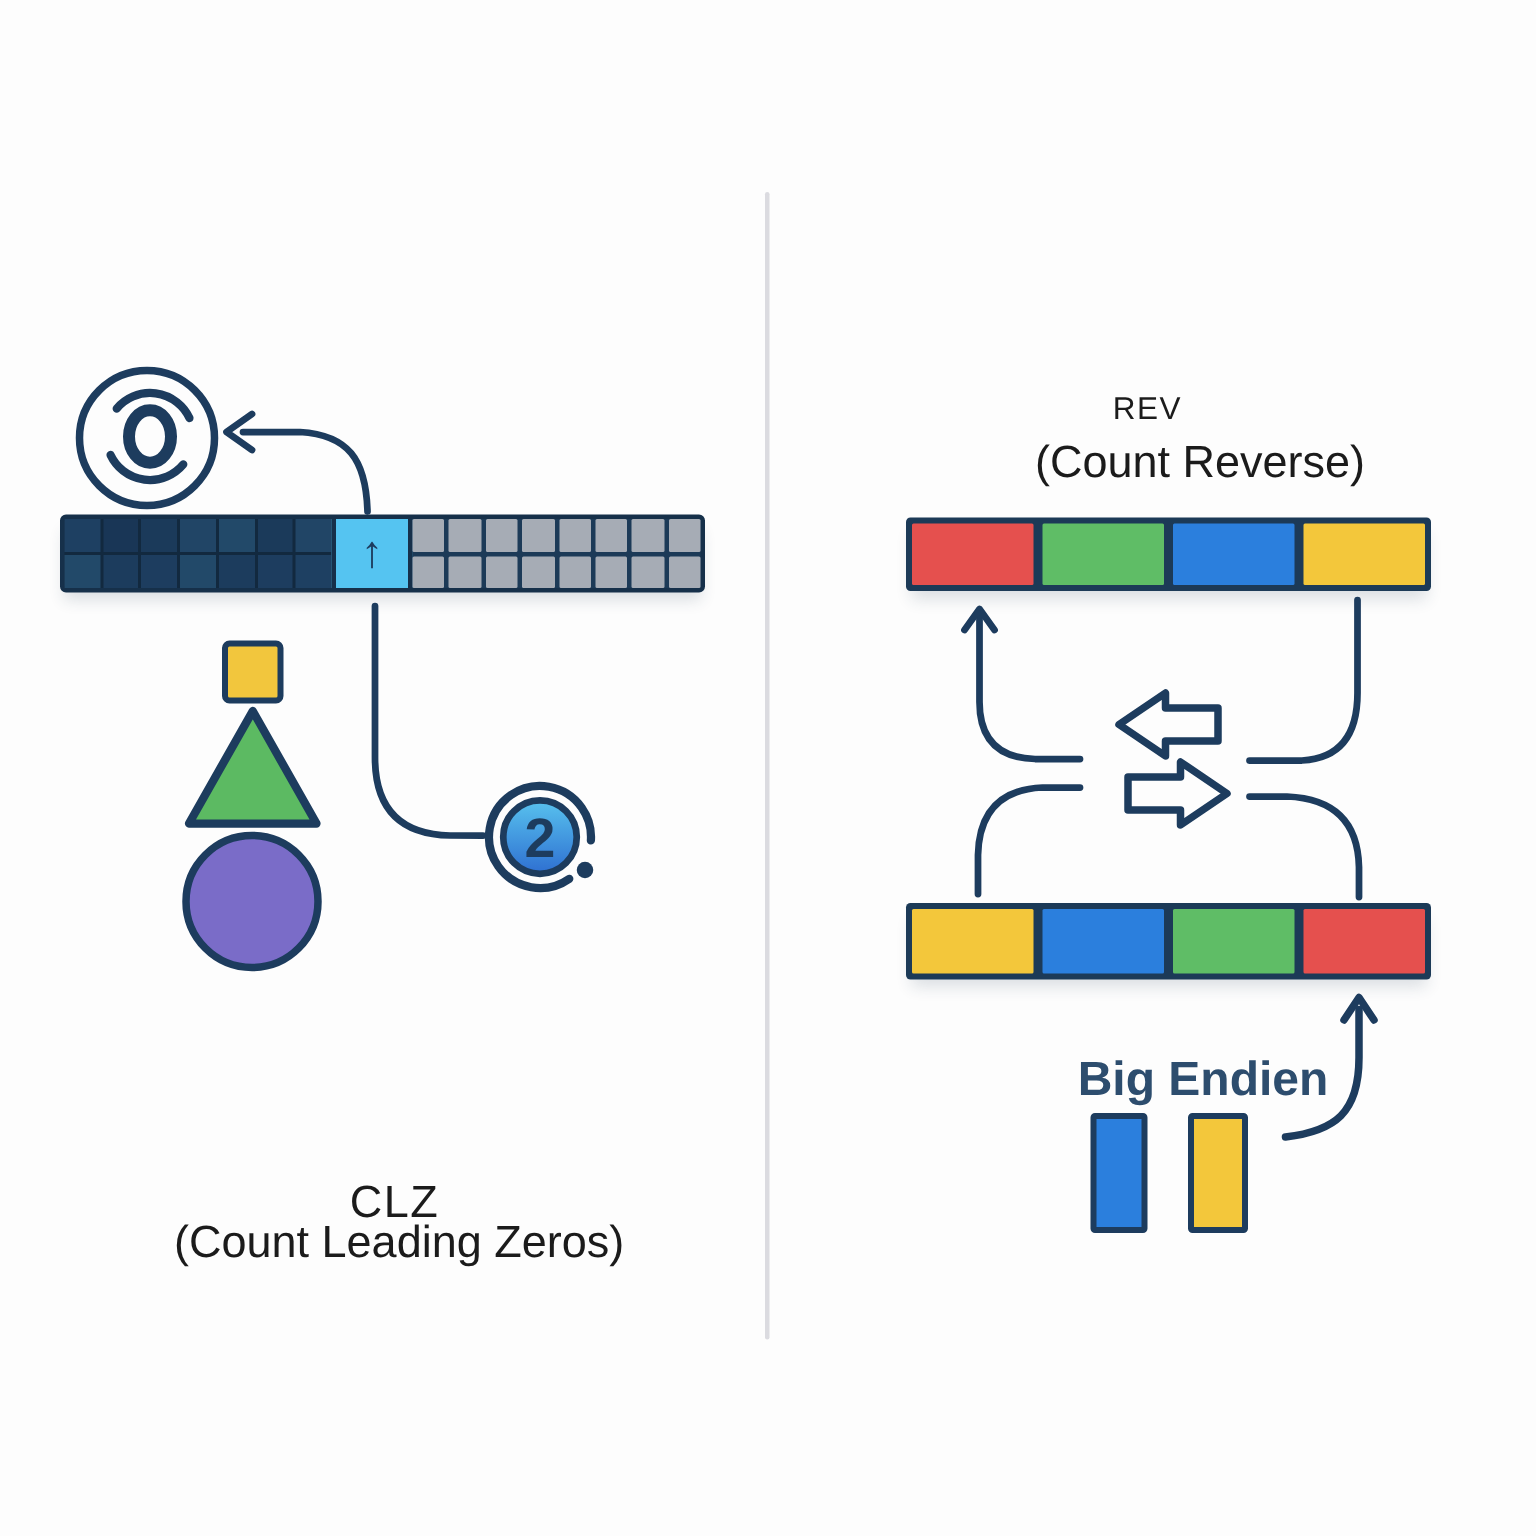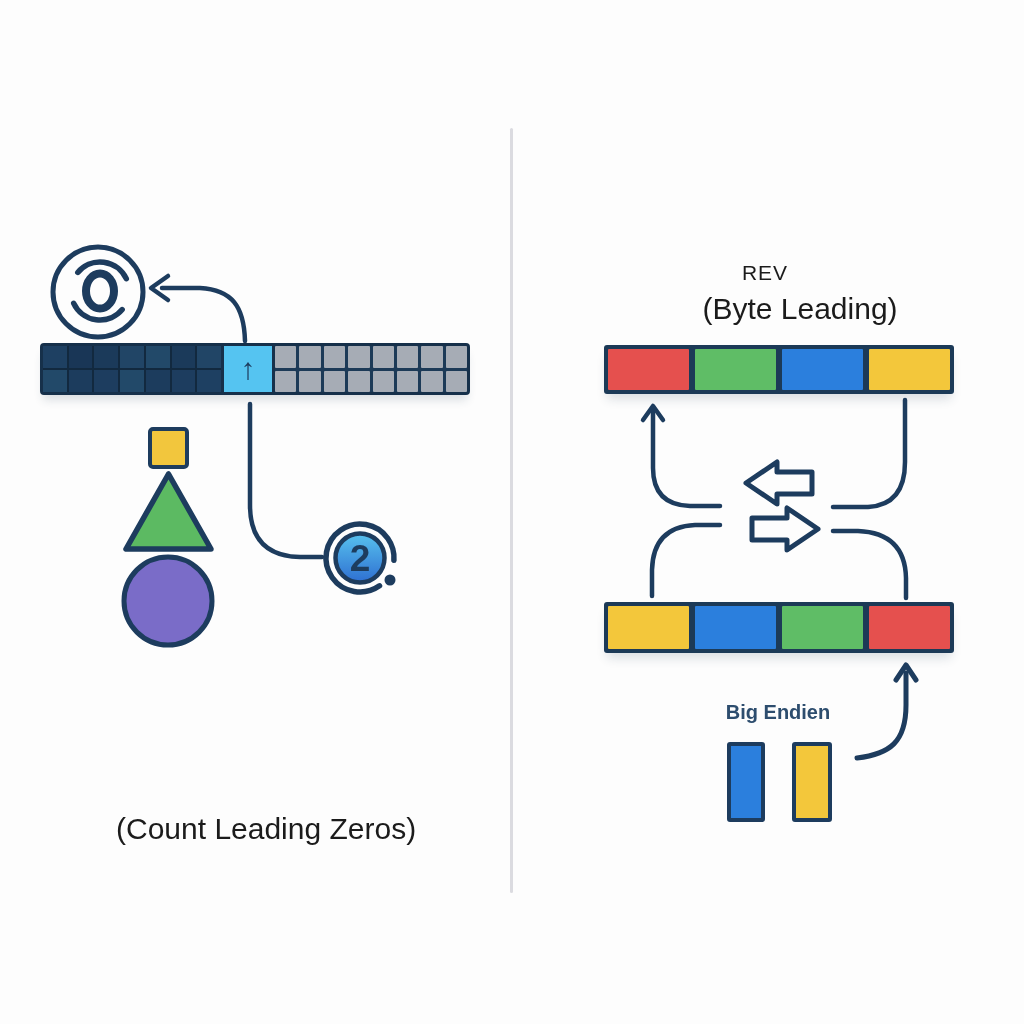--- a/index.html
+++ b/index.html
@@ -51,21 +51,21 @@
   
   .legend-rect{box-sizing:border-box;border:4px solid #1d3c5e;border-radius:3px;}
   #legend-0{left:727px;top:742px;width:38px;height:80px;}
   #legend-1{left:792px;top:742px;width:40px;height:80px;}
 
   
   #rev-line1{left:615px;top:261px;width:300px;font-size:21px;letter-spacing:1px;}
   #rev-line2{left:650px;top:292px;width:300px;font-size:30px;}
   #clz-line1{left:113px;top:785px;width:300px;font-size:30px;letter-spacing:1px;}
   #clz-line2{left:116px;top:812px;width:300px;font-size:30px;}
-  #big-endian-label{left:628px;top:701px;width:300px;font-size:20px;}
+  #big-endian-label{left:652px;top:701px;width:300px;font-size:32px;}
   #little-endian-label{left:633px;top:834px;width:300px;font-size:29px;}
 
   svg text{font-family:"Liberation Sans","DejaVu Sans",sans-serif;}
 </style>
 </head>
 <body>
 
 <div id="stage">
 
   <div id="divider" class="abs"></div>
@@ -103,24 +103,25 @@
         <div class="bitcell" style="background: rgb(166, 172, 181);"></div>
         <div class="bitcell" style="background: rgb(166, 172, 181);"></div>
         <div class="bitcell" style="background: rgb(166, 172, 181);"></div>
         <div class="bitcell" style="background: rgb(166, 172, 181);"></div>
         <div class="bitcell" style="background: rgb(166, 172, 181);"></div>
         <div class="bitcell" style="background: rgb(166, 172, 181);"></div>
         <div class="bitcell" style="background: rgb(166, 172, 181);"></div>
       </div>
   </div>
 
+  <div class="abs label dark" id="clz-line1">CLZ</div>
   <div class="abs label dark" id="clz-line2">(Count Leading Zeros)</div>
 
   <div class="abs label dark" id="rev-line1">REV</div>
-  <div class="abs label dark" id="rev-line2">(Byte Leading)</div>
+  <div class="abs label dark" id="rev-line2">(Count Reverse)</div>
 
   <div class="abs byte-bar" id="top-bar">
       <div class="byte-seg" style="background: rgb(229, 80, 78);"></div>
       <div class="byte-seg" style="background: rgb(95, 189, 102);"></div>
       <div class="byte-seg" style="background: rgb(43, 127, 221);"></div>
       <div class="byte-seg" style="background: rgb(243, 199, 59);"></div>
     </div>
   <div class="abs byte-bar" id="bottom-bar">
       <div class="byte-seg" style="background: rgb(243, 199, 59);"></div>
       <div class="byte-seg" style="background: rgb(43, 127, 221);"></div>

